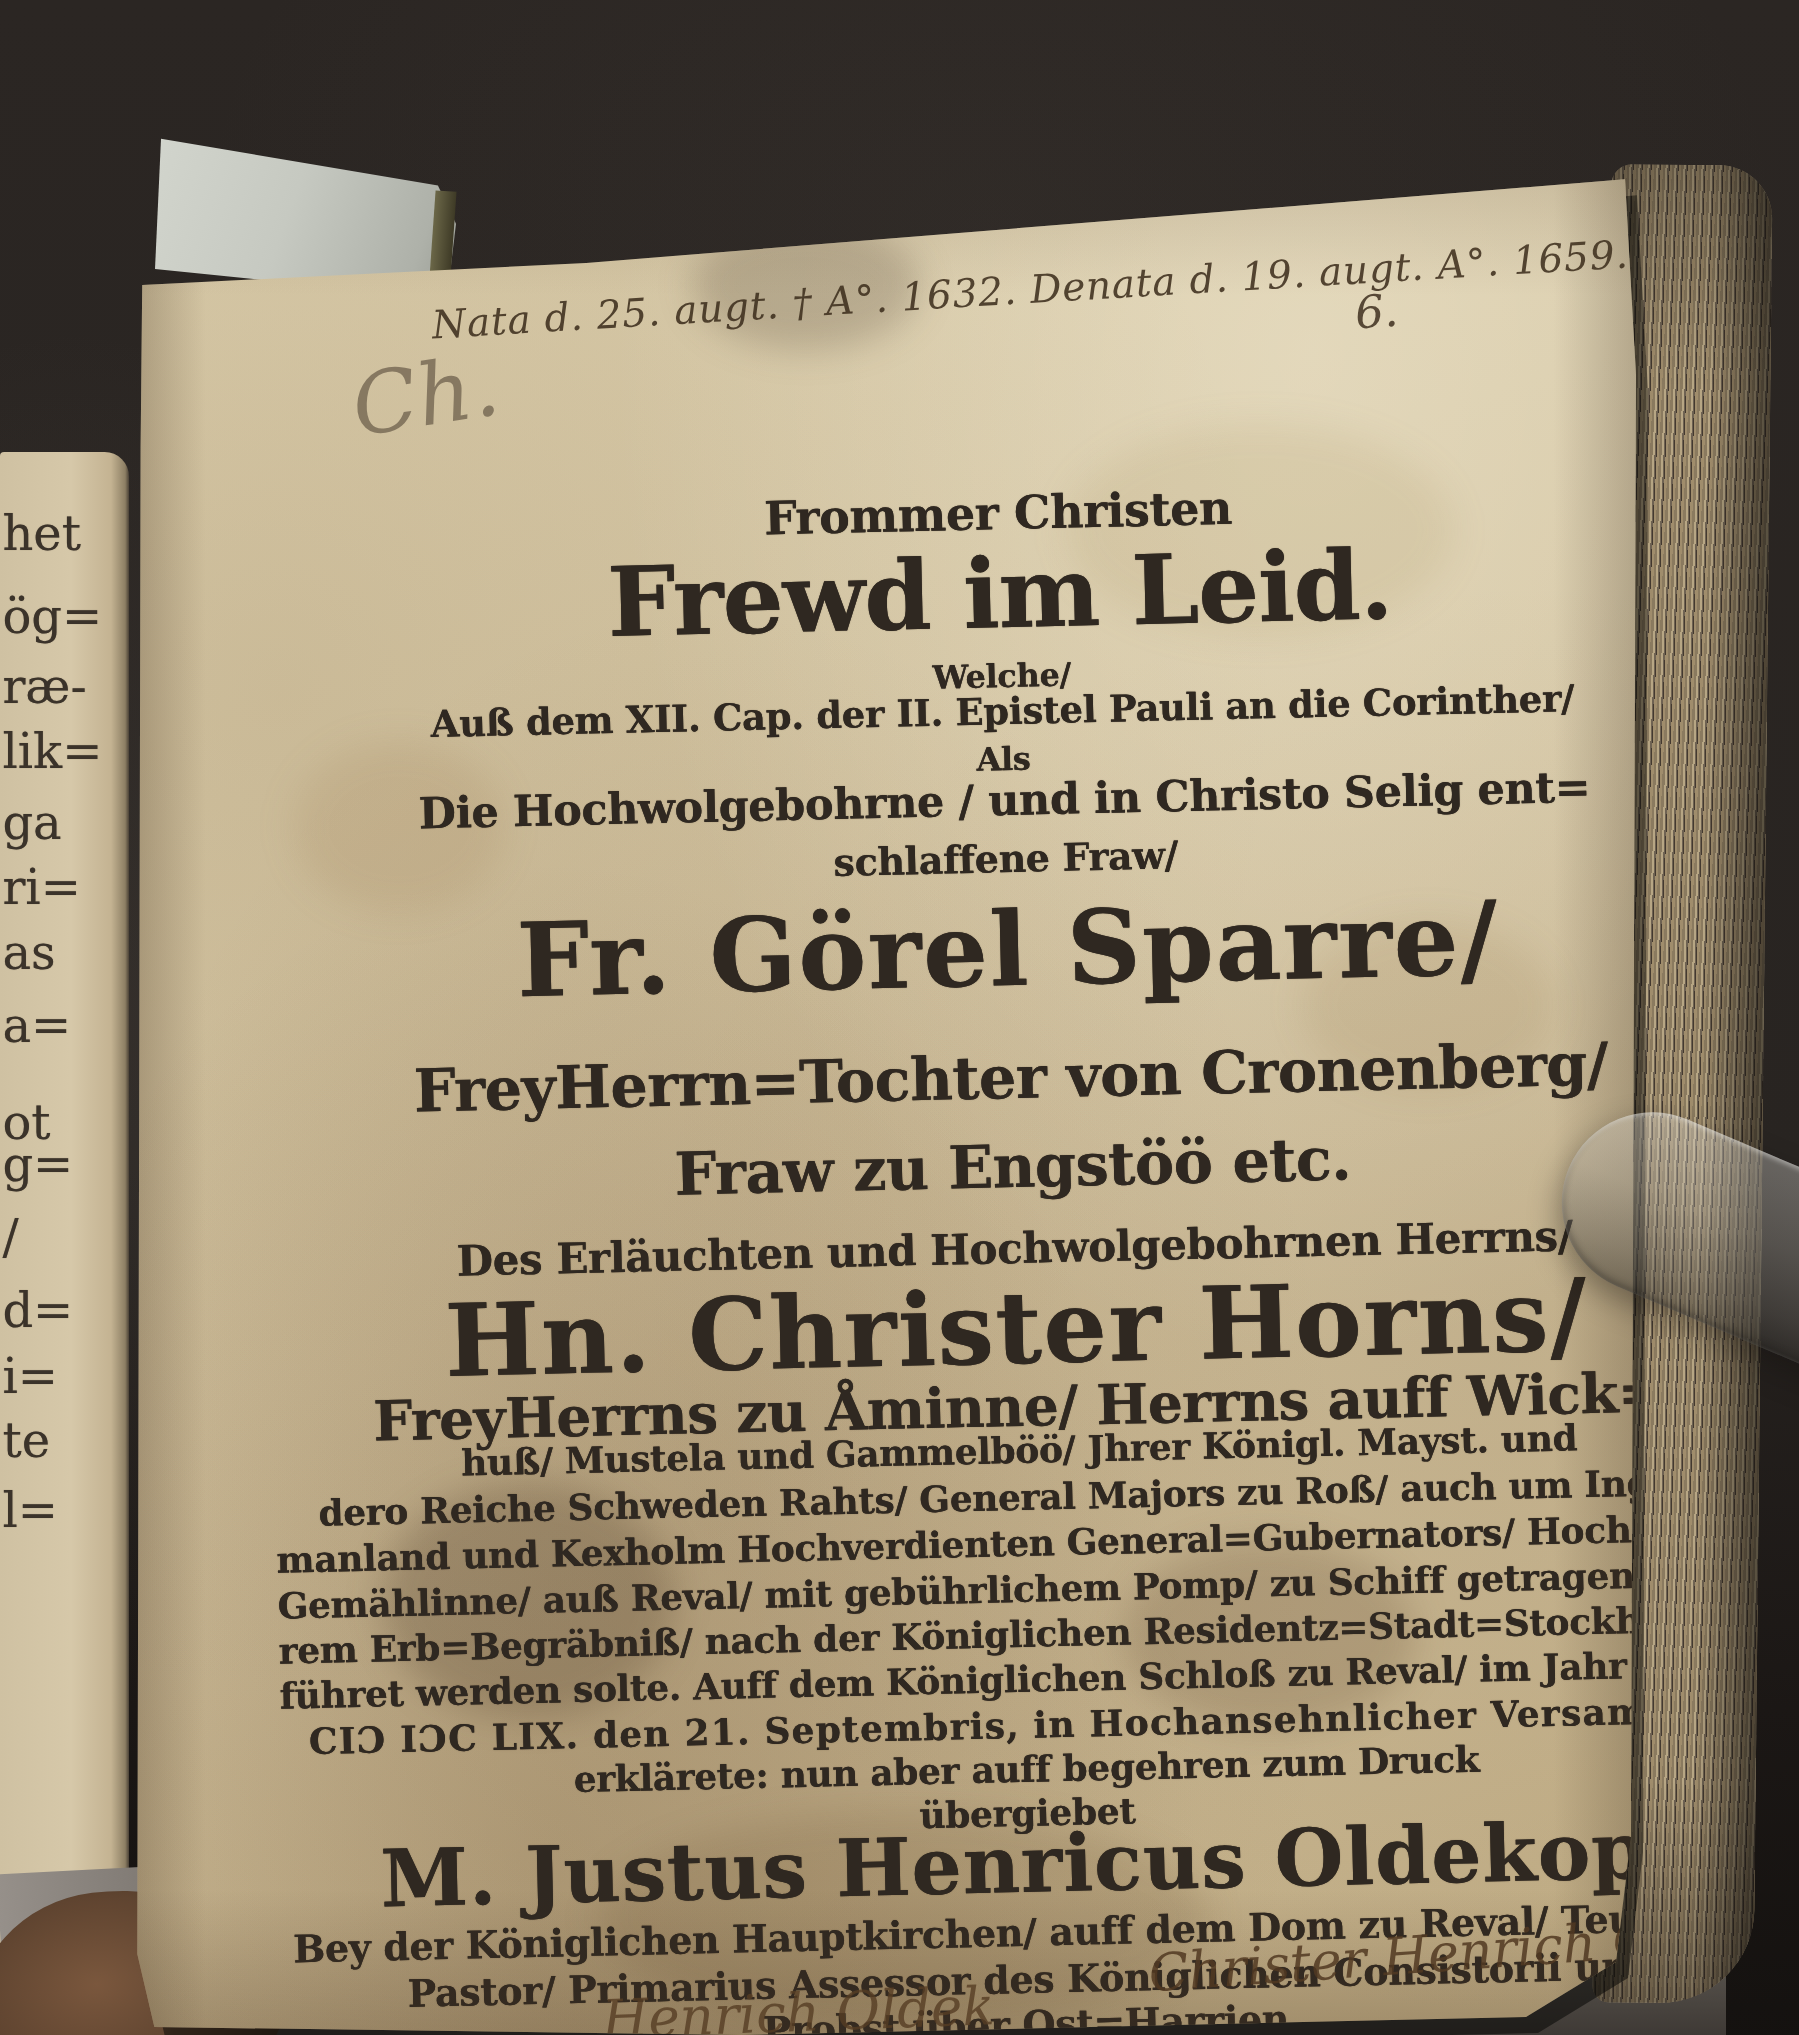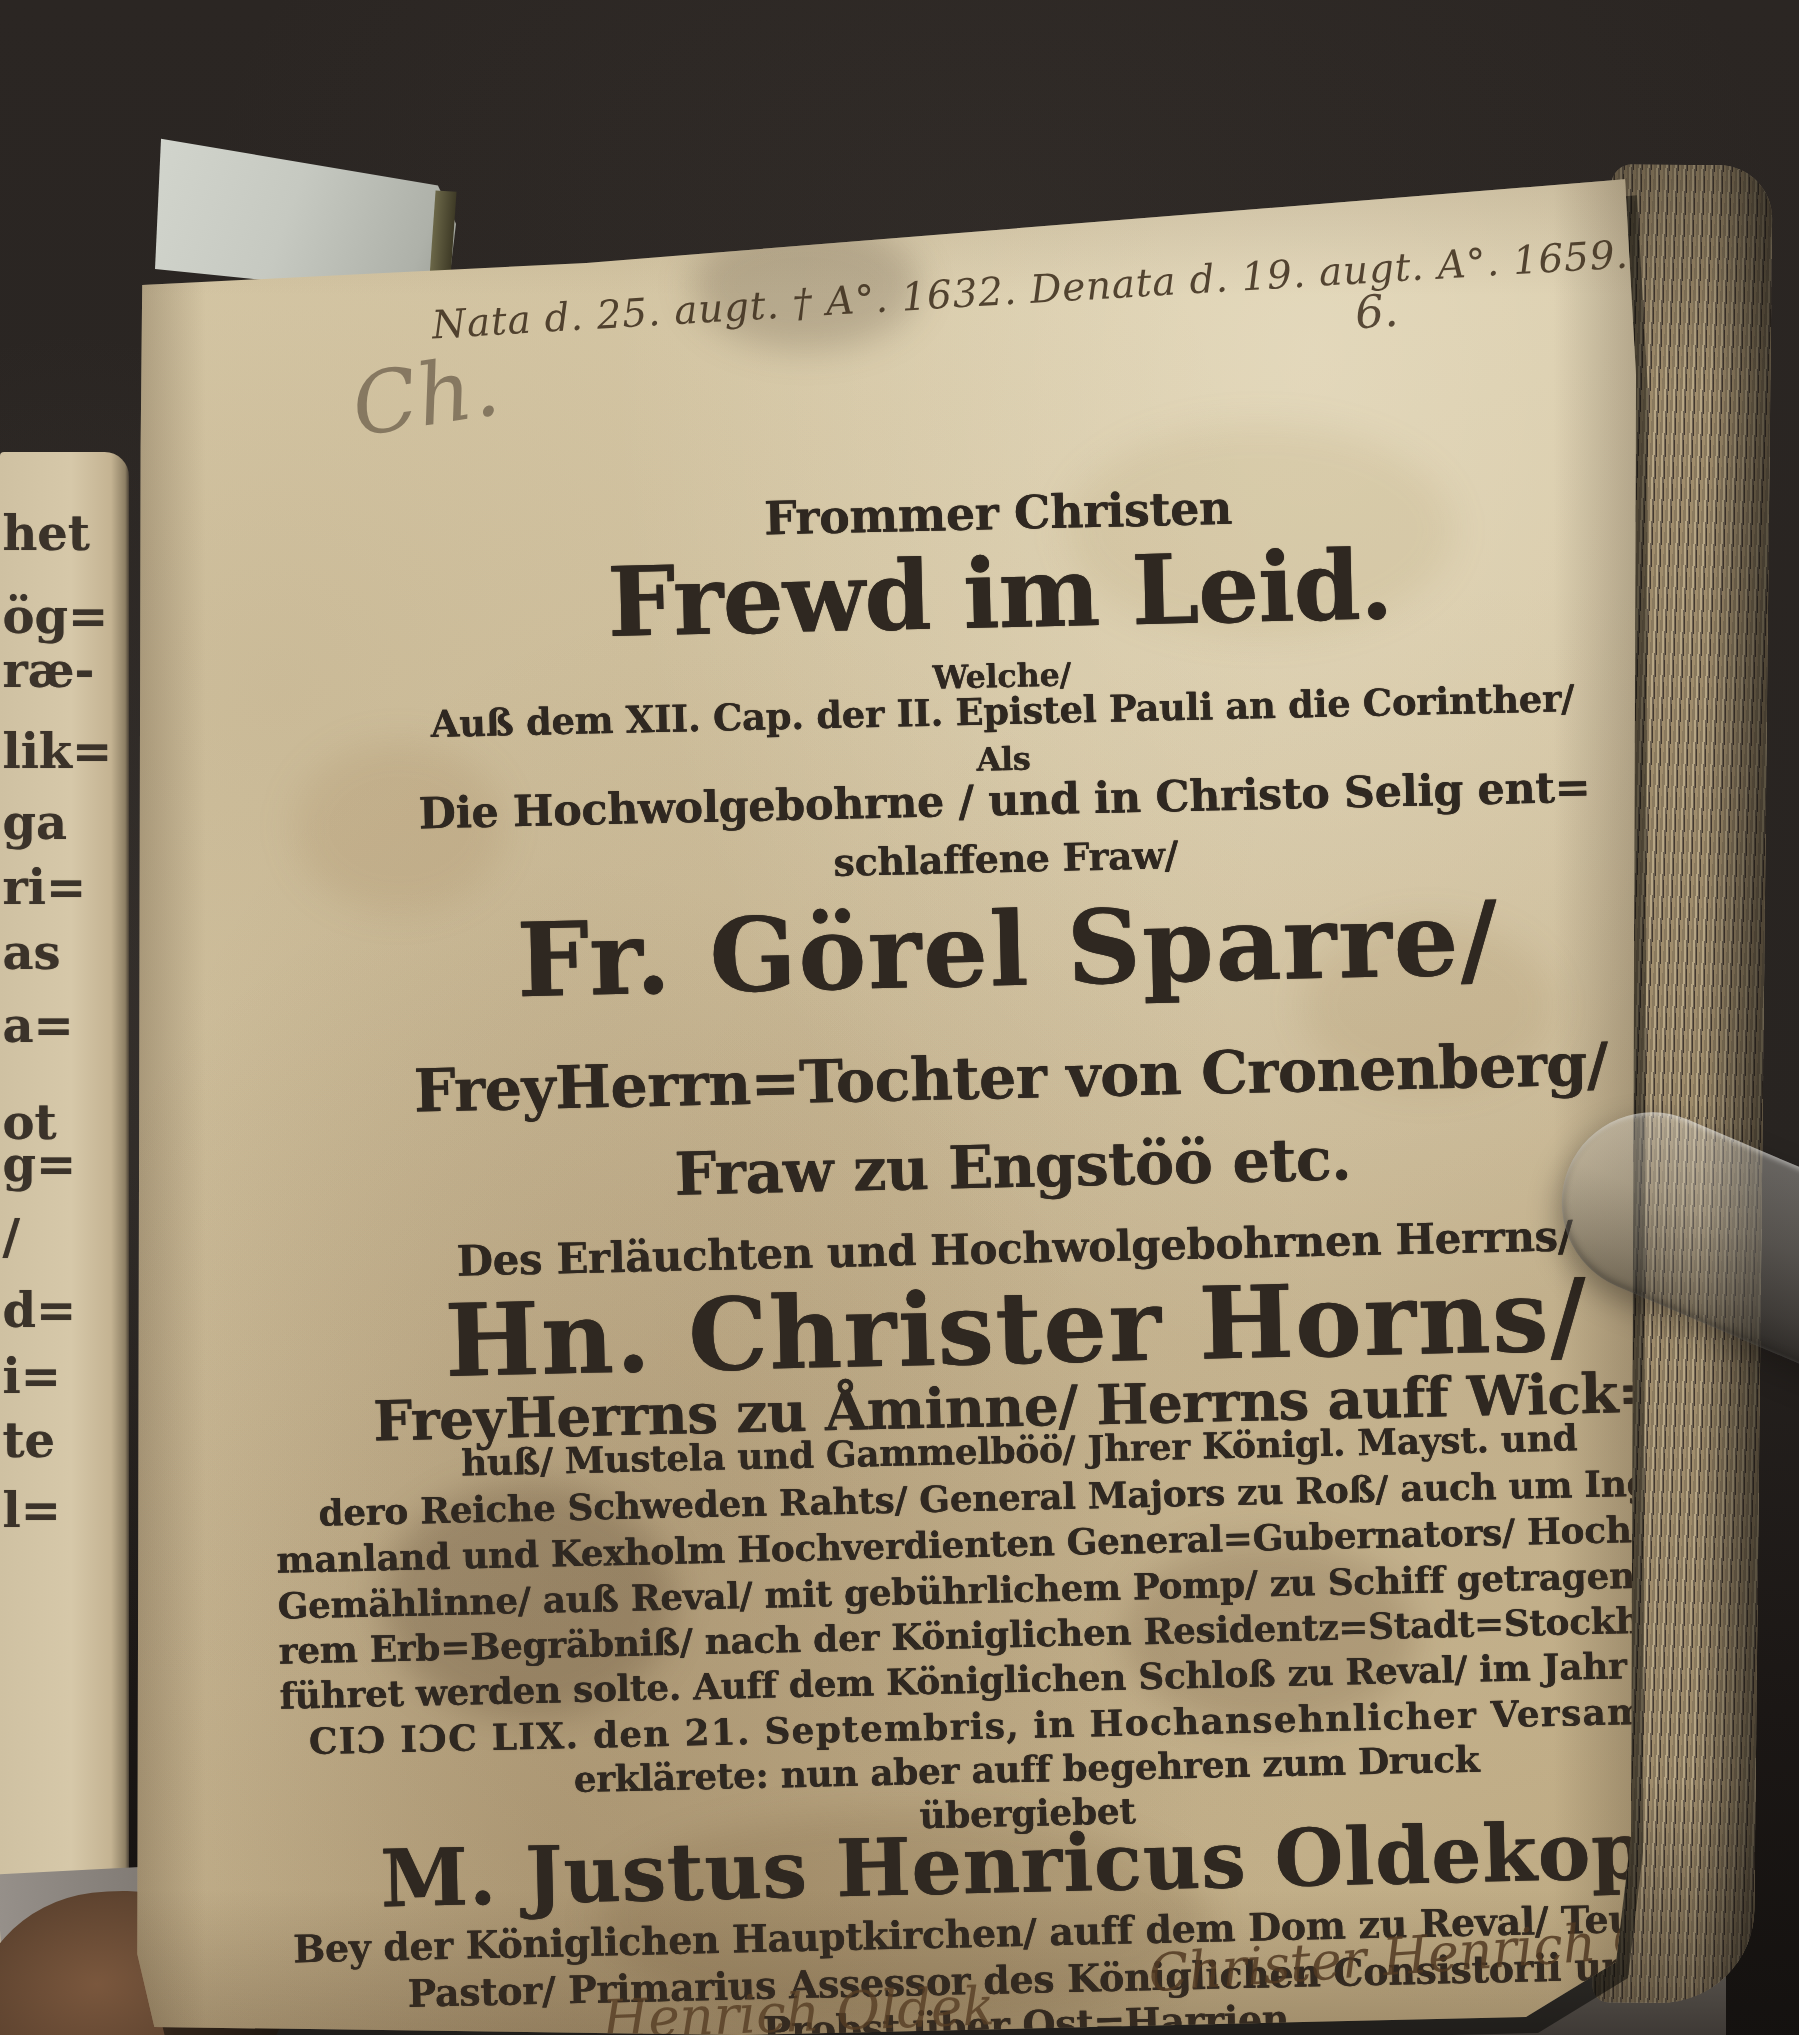--- a/index.html
+++ b/index.html
@@ -12,21 +12,21 @@
     font-family:"DejaVu Serif", serif;
   }
   
   .support-board{position:absolute;left:0;top:1970px;width:1726px;height:187px;
     background:linear-gradient(180deg,#55504a 0%,#3b3632 40%,#23201d 100%);
     border-radius:0 0 106px 16.3px;}
   
   .left-page{position:absolute;left:0;top:452px;width:129px;height:1514px;
     background:linear-gradient(90deg,#cfc1a2 0%,#d6c8a9 55%,#c4b392 86%,#8d7f64 97%,#4a4136 100%);
     border-radius:4.1px 24.4px 24.4px 4.1px;}
-  .frag{position:absolute;left:2.4px;width:106px;font-weight:700;font-size:48px;
+  .frag{position:absolute;left:2.4px;width:106px;font-weight:400;font-size:48px;
     color:#3b332a;white-space:nowrap;text-shadow:0 0 0.8px rgba(55,45,35,0.6);}
   
   .felt-band{position:absolute;left:0;top:1864px;width:399px;height:122px;
     background:linear-gradient(90deg,#96908a,#6d6761 70%,transparent);border-radius:0 57px 57px 0;transform:rotate(-3deg);}
   .leather{position:absolute;left:-24.4px;top:1889px;width:309px;height:228px;
     background:radial-gradient(ellipse at 40% 40%, #7a573d 0%, #5f4430 45%, #3c2b1e 80%, #241a12 100%);
     border-radius:42% 58% 62% 38% / 50% 55% 45% 50%;transform:rotate(-7deg);}
   
   .bookmark{position:absolute;left:155px;top:132px;width:301px;height:167px;
     background:linear-gradient(110deg,#d2d5cd 0%,#c6c9c1 45%,#aeb1a9 85%,#999c94 100%);
@@ -116,21 +116,21 @@
 </head>
 <body>
 
 <div class="stage">
 
   <div class="support-board"></div>
 
   <div class="left-page">
     <span class="frag" style="top:53px">het</span>
     <span class="frag" style="top:136px">ög=</span>
-    <span class="frag" style="top:190px">ræ-</span>
+    <span class="frag" style="top:206px">ræ-</span>
     <span class="frag" style="top:271px">lik=</span>
     <span class="frag" style="top:342px">ga</span>
     <span class="frag" style="top:407px">ri=</span>
     <span class="frag" style="top:472px">as</span>
     <span class="frag" style="top:545px">a=</span>
     <span class="frag" style="top:642px">ot</span>
     <span class="frag" style="top:684px">g=</span>
     <span class="frag" style="top:757px">/</span>
     <span class="frag" style="top:830px">d=</span>
     <span class="frag" style="top:896px">i=</span>

